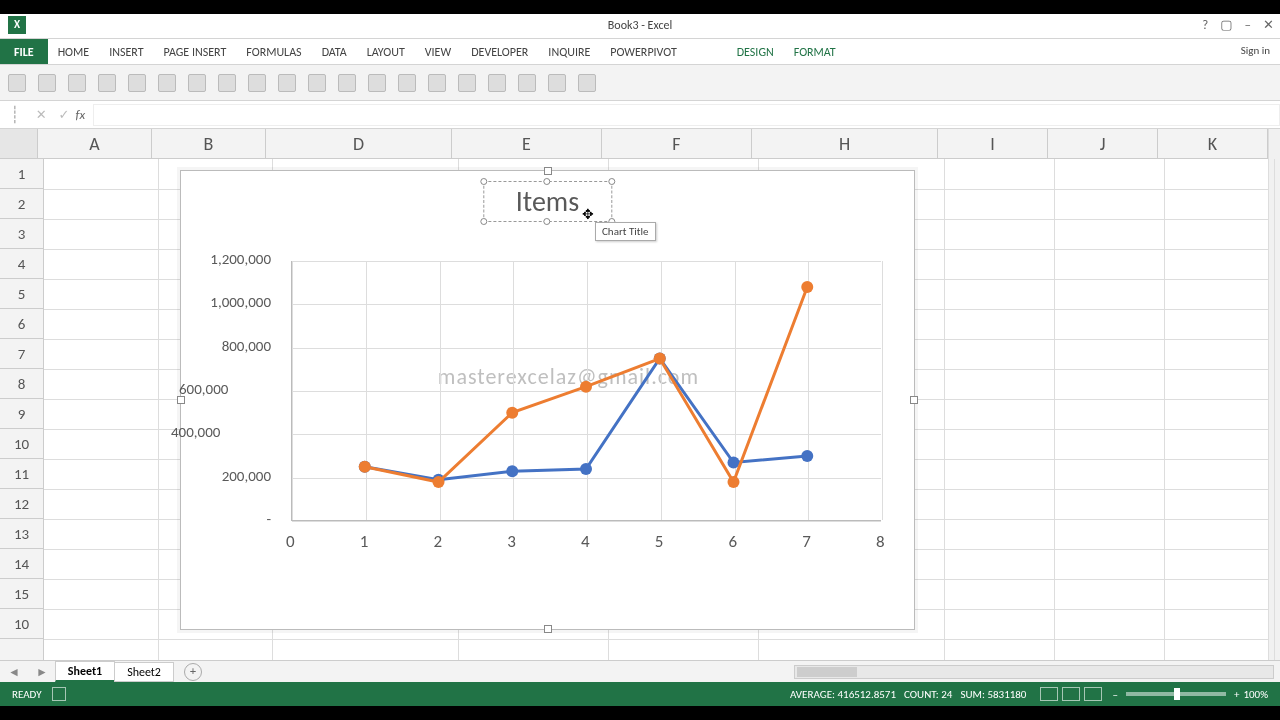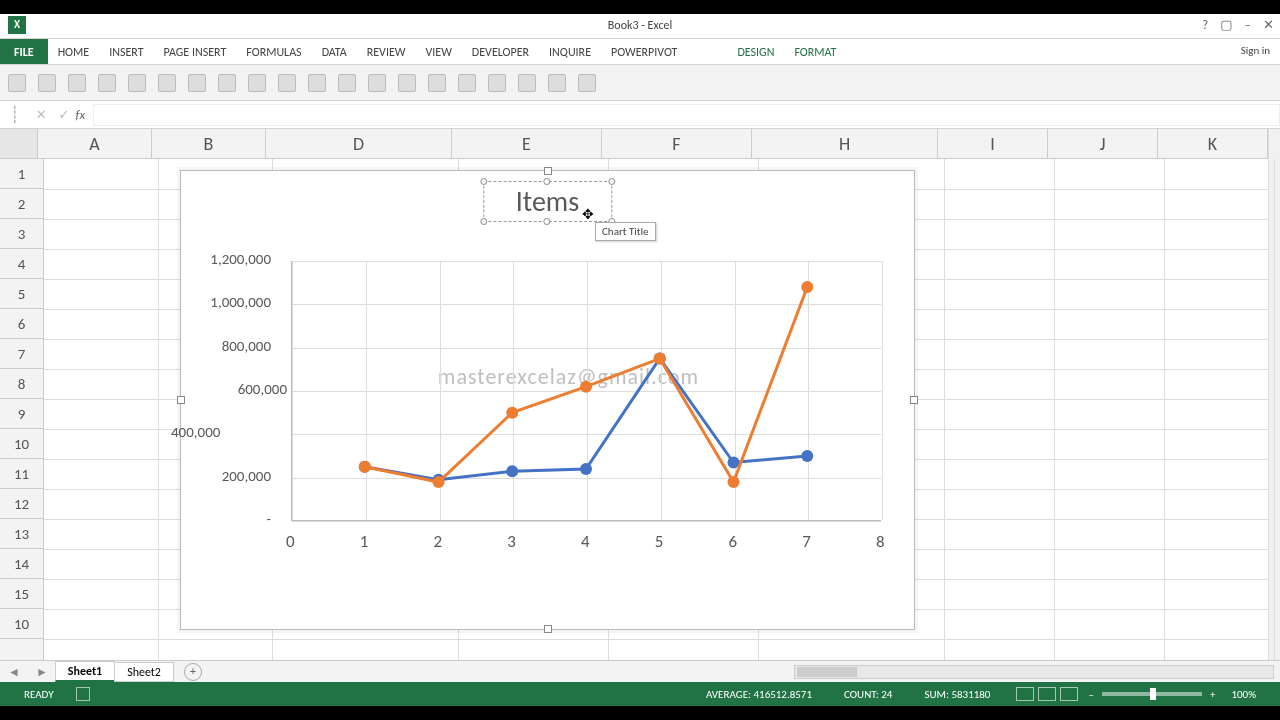--- a/index.html
+++ b/index.html
@@ -93,21 +93,21 @@
 .tabnav { padding:0 8px; color:#888; }
 .sheettab { padding:2px 12px; border:1px solid #ccc; background:#fff; margin-left:-1px; }
 .sheettab.active { border-bottom:2px solid #217346; font-weight:bold; }
 .addsheet { width:18px; height:18px; border:1px solid #aaa; border-radius:50%; text-align:center; line-height:15px; margin-left:10px; color:#666; }
 .hscroll-track { margin-left:auto; width:480px; height:14px; background:#e8e8e8; border:1px solid #ccc; margin-right:6px; position:relative; }
 .hscroll-thumb { position:absolute; left:2px; top:1px; height:10px; width:60px; background:#cdcdcd; }
 
 
 .statusbar { position:absolute; left:0; right:0; bottom:14px; height:24px; background:#217346; color:#fff; font-size:11px; display:flex; align-items:center; padding:0 8px; }
 .statusbar .spacer { flex:1; }
-.statusbar .stat { margin:0 16px; }
+.statusbar .stat { margin:0 4px; }
 .viewbtns { display:flex; gap:4px; margin:0 10px; }
 .viewbtn { width:18px; height:14px; border:1px solid rgba(255,255,255,0.6); }
 .zoom-slider { width:100px; height:4px; background:rgba(255,255,255,0.5); position:relative; margin:0 8px; }
 .zoom-slider .knob { position:absolute; left:48px; top:-4px; width:6px; height:12px; background:#fff; }
 </style>
 </head>
 <body>
 
 <div class="app">
   <div class="blackbar-top"></div>
@@ -125,21 +125,21 @@
     </div>
   </div>
 
   <div class="ribbon-tabs">
     <div class="file-tab">FILE</div>
     <div class="tab">HOME</div>
     <div class="tab">INSERT</div>
     <div class="tab">PAGE INSERT</div>
     <div class="tab">FORMULAS</div>
     <div class="tab">DATA</div>
-    <div class="tab">REVIEW</div>
+    <div class="tab">LAYOUT</div>
     <div class="tab">VIEW</div>
     <div class="tab">DEVELOPER</div>
     <div class="tab">INQUIRE</div>
     <div class="tab">POWERPIVOT</div>
     <div style="width:40px"></div>
     <div class="tab context">DESIGN</div>
     <div class="tab context">FORMAT</div>
   </div>
   <div class="signin">Sign in</div>
 
@@ -295,21 +295,21 @@
         <circle cx="442.5" cy="221" r="6" fill="#ED7D31" class="pt"></circle>
         <circle cx="516.25" cy="26" r="6" fill="#ED7D31" class="pt"></circle>
       </svg>
 
     <div id="ylabels"></div>
     <div id="xlabels"></div>
 
   <div class="ylab" style="top: 339px; left: 0px; width: 100px; text-align: right;">-</div>
       <div class="ylab" style="top: 295.667px; left: 0px; width: 100px; text-align: right;">200,000</div>
       <div class="ylab" style="top: 252.333px; left: 0px; width: 100px; text-align: left;">400,000</div>
-      <div class="ylab" style="top: 209px; left: 16px; width: 100px; text-align: right;">600,000</div>
+      <div class="ylab" style="top: 209px; left: 8px; width: 100px; text-align: left;">600,000</div>
       <div class="ylab" style="top: 165.667px; left: 0px; width: 100px; text-align: right;">800,000</div>
       <div class="ylab" style="top: 122.333px; left: 0px; width: 100px; text-align: right;">1,000,000</div>
       <div class="ylab" style="top: 79px; left: 0px; width: 100px; text-align: right;">1,200,000</div>
       <div class="xlab" style="left: 105px;">0</div>
       <div class="xlab" style="left: 178.75px;">1</div>
       <div class="xlab" style="left: 252.5px;">2</div>
       <div class="xlab" style="left: 326.25px;">3</div>
       <div class="xlab" style="left: 400px;">4</div>
       <div class="xlab" style="left: 473.75px;">5</div>
       <div class="xlab" style="left: 547.5px;">6</div>

